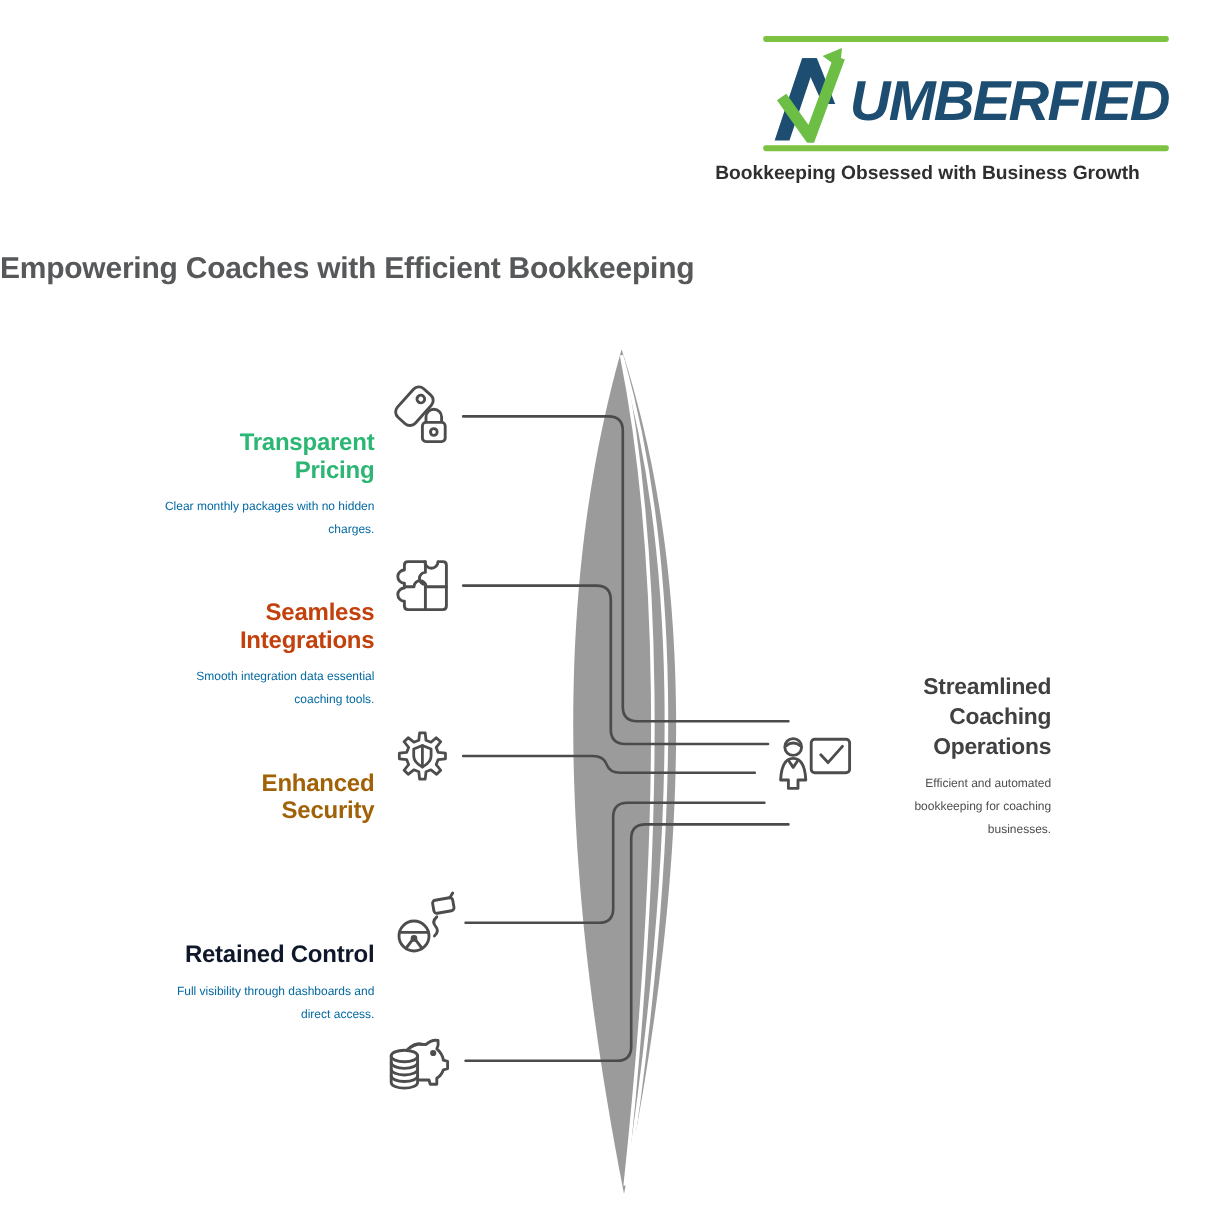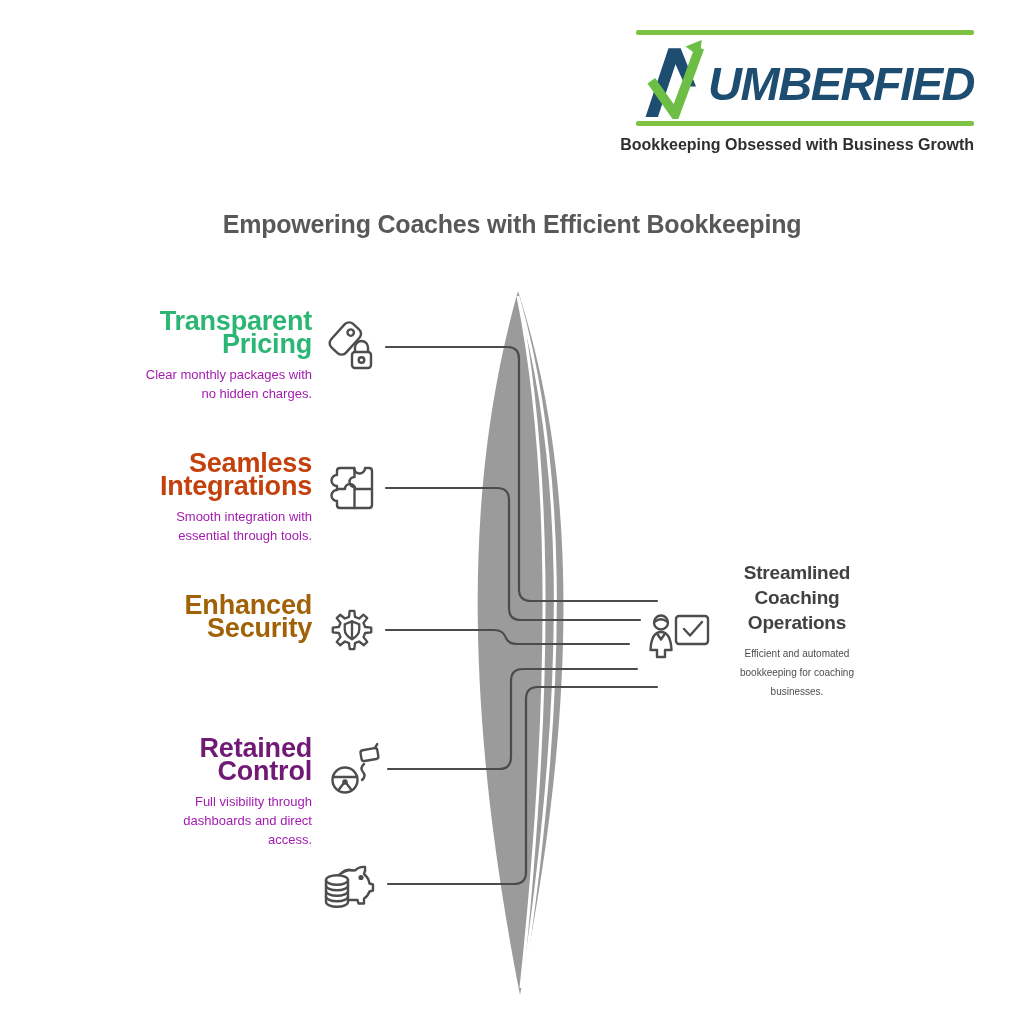--- a/index.html
+++ b/index.html
@@ -6,33 +6,33 @@
   .canvas{
     position:relative;width:1024px;height:1024px;background:#ffffff;overflow:hidden;
     font-family:"Liberation Sans",sans-serif;color:#4a4a4a;text-decoration:underline;
   }
   
   .logo{position:absolute;top:30px;right:50px;width:378px;}
   .logo-rule{height:5px;background:#7dc242;border-radius:2px;width:338px;margin-left:40px;}
   .logo-row{display:flex;align-items:center;justify-content:flex-end;margin:4px 0 2px 0;}
   .logo-word{font-weight:bold;font-style:italic;font-size:47px;color:#1d4d70;
              letter-spacing:-1.5px;line-height:1;transform:translateY(4px);}
-  .logo-tagline{margin-top:10px;text-align:right;font-size:16px;font-weight:bold;color:#2f2f2f;}
+  .logo-tagline{margin-top:10px;text-align:left;font-size:16px;font-weight:bold;color:#2f2f2f;}
   
-  .page-title{position:absolute;top:210px;left:0;width:100%;text-align:center;
+  .page-title{position:absolute;top:210px;left:0;width:100%;
               font-size:25px;font-weight:bold;color:#57585a;letter-spacing:-.2px;}
   
   .diagram-svg{position:absolute;left:0;top:0;}
   
   .left-item{position:absolute;left:137px;width:175px;text-align:right;}
-  .item-title{font-size:27px;font-weight:bold;line-height:23px;letter-spacing:-.2px;}
-  .item-desc{margin-top:9px;font-size:13px;line-height:19px;color:#a21caf;}
+  .item-title{font-size:20px;font-weight:bold;line-height:23px;letter-spacing:-.2px;margin-top:48px;}
+  .item-desc{margin-top:9px;font-size:10px;line-height:19px;color:#0369a1;}
   .item-icon{position:absolute;}
   
-  .right-item{position:absolute;left:718px;top:560px;width:158px;text-align:center;}
+  .right-item{position:absolute;left:718px;top:560px;width:158px;text-align:right;}
   .right-title{font-size:19px;font-weight:bold;line-height:25px;color:#414042;letter-spacing:-.2px;}
   .right-desc{margin-top:9px;font-size:10px;line-height:19px;color:#4d4d4d;}
   .icon-stroke{fill:none;stroke:#4d4d4d;stroke-width:2.4;stroke-linecap:round;stroke-linejoin:round;}
 </style>
 </head>
 <body>
 
 <div class="canvas">
 
   <div class="logo">
@@ -76,21 +76,21 @@
         <circle cx="22" cy="10" r="3.2"></circle>
       </g>
       <path d="M33 32 v-4.5 a6.5 6.5 0 0 1 13 0 V32"></path>
       <rect x="30" y="32" width="19" height="16" rx="3" fill="#fff"></rect>
       <circle cx="39.5" cy="40" r="2.8"></circle>
     </g>
   </svg>
 
   <div class="left-item" style="top:452px">
     <div class="item-title" style="color: #c2410c;">Seamless Integrations</div>
-    <div class="item-desc">Smooth integration with essential through tools.</div>
+    <div class="item-desc">Smooth integration data essential coaching tools.</div>
   </div>
   <svg class="item-icon" style="left:324px;top:460px" width="56" height="56" viewBox="0 0 56 56">
     <g class="icon-stroke">
       <path d="M16 8 H30 A5.5 5.5 0 0 0 41 8 H45 Q48 8 48 11 V45 Q48 48 45 48 H16 Q13 48 13 45 V41 A5.5 5.5 0 0 1 13 30 V26 A5.5 5.5 0 0 1 13 15 V11 Q13 8 16 8 Z"></path>
       <path d="M30.5 8 V17 A5 5 0 0 0 30.5 27 V48"></path>
       <path d="M13 29 H21 A5 5 0 0 1 31 29 H48"></path>
     </g>
   </svg>
 
   <div class="left-item" style="top:594px">
@@ -98,21 +98,21 @@
   </div>
   <svg class="item-icon" style="left:324px;top:602px" width="56" height="56" viewBox="0 0 56 58">
     <g class="icon-stroke" stroke-width="2.5">
       <path d="M41.6 25.9 L47.9 26.6 L47.9 31.4 L41.6 32.1 L39.9 36.4 L43.8 41.3 L40.3 44.8 L35.4 40.9 L31.1 42.6 L30.4 48.9 L25.6 48.9 L24.9 42.6 L20.6 40.9 L15.7 44.8 L12.2 41.3 L16.1 36.4 L14.4 32.1 L8.1 31.4 L8.1 26.6 L14.4 25.9 L16.1 21.6 L12.2 16.7 L15.7 13.2 L20.6 17.1 L24.9 15.4 L25.6 9.1 L30.4 9.1 L31.1 15.4 L35.4 17.1 L39.9 13.2 L43.8 16.7 L39.9 21.6 Z"></path>
       <path d="M28 20 L35.5 23 V28.5 Q35.5 34.5 28 38.5 Q20.5 34.5 20.5 28.5 V23 Z"></path>
       <path d="M28 20 V38.5"></path>
     </g>
   </svg>
 
   <div class="left-item" style="top:737px">
-    <div class="item-title" style="color: #701a75;">Retained Control</div>
+    <div class="item-title" style="color: #0f172a;">Retained Control</div>
     <div class="item-desc">Full visibility through dashboards and direct access.</div>
   </div>
   <svg class="item-icon" style="left:328px;top:742px" width="62" height="58" viewBox="0 0 62 58">
     <g class="icon-stroke" stroke-width="2.2">
       <circle cx="17" cy="38" r="12.5"></circle>
       <path d="M5 35 H29"></path>
       <circle cx="17" cy="40" r="1.6" fill="#4d4d4d"></circle>
       <path d="M15.5 41.5 L10.5 48 M18.5 41.5 L23.5 48"></path>
       <g transform="rotate(-10 42 13)">
         <rect x="33" y="7" width="17" height="11" rx="2.5"></rect>

